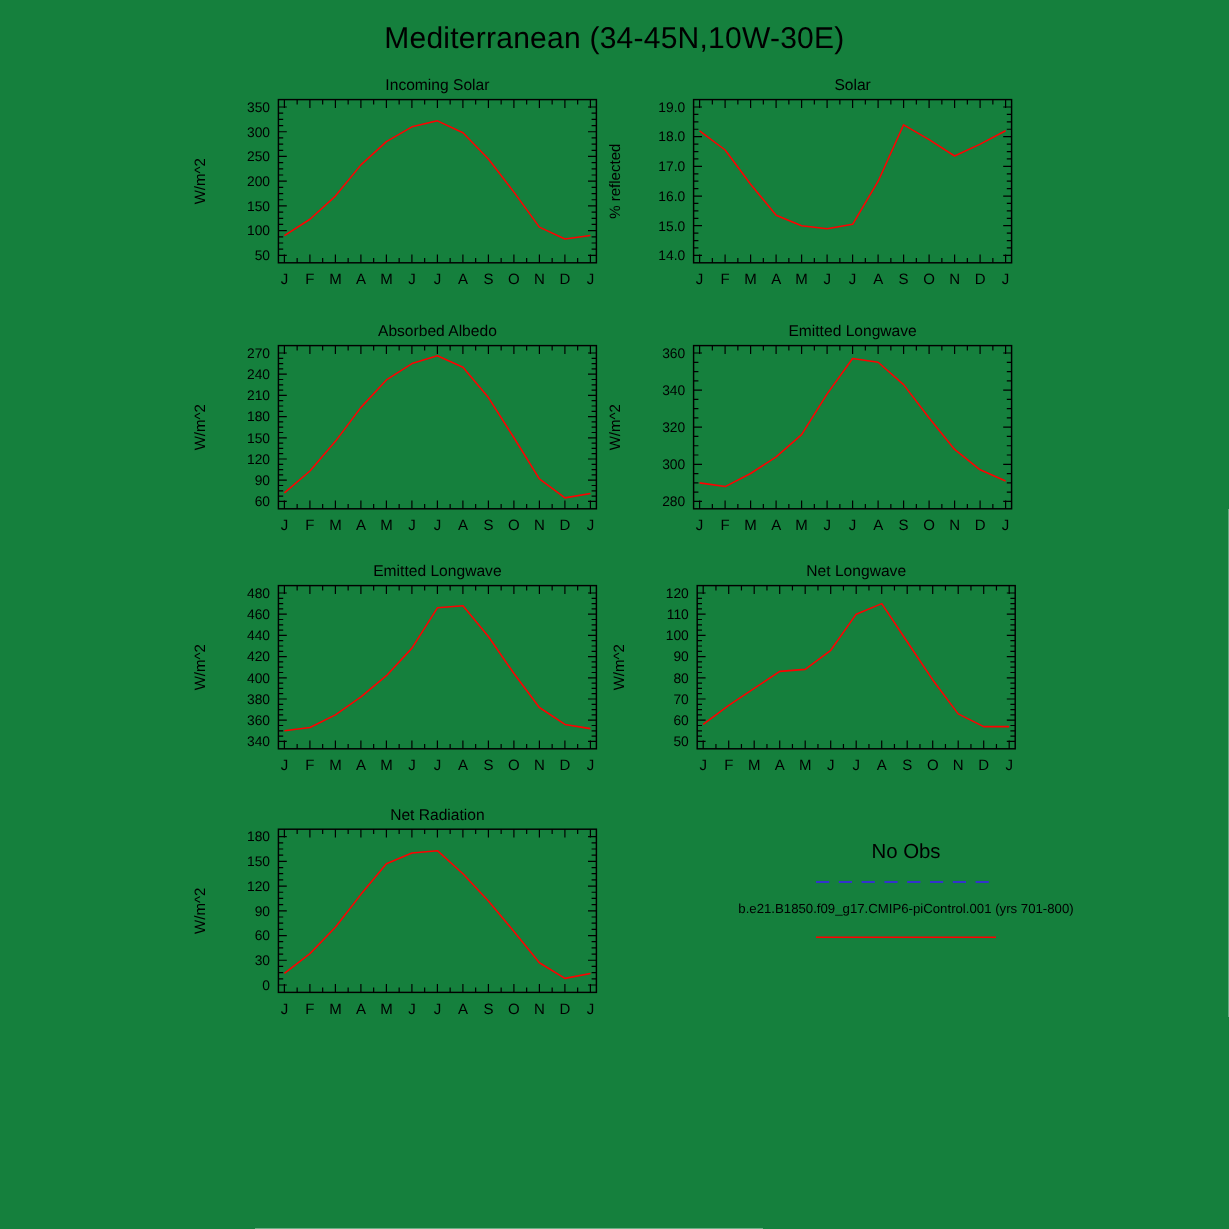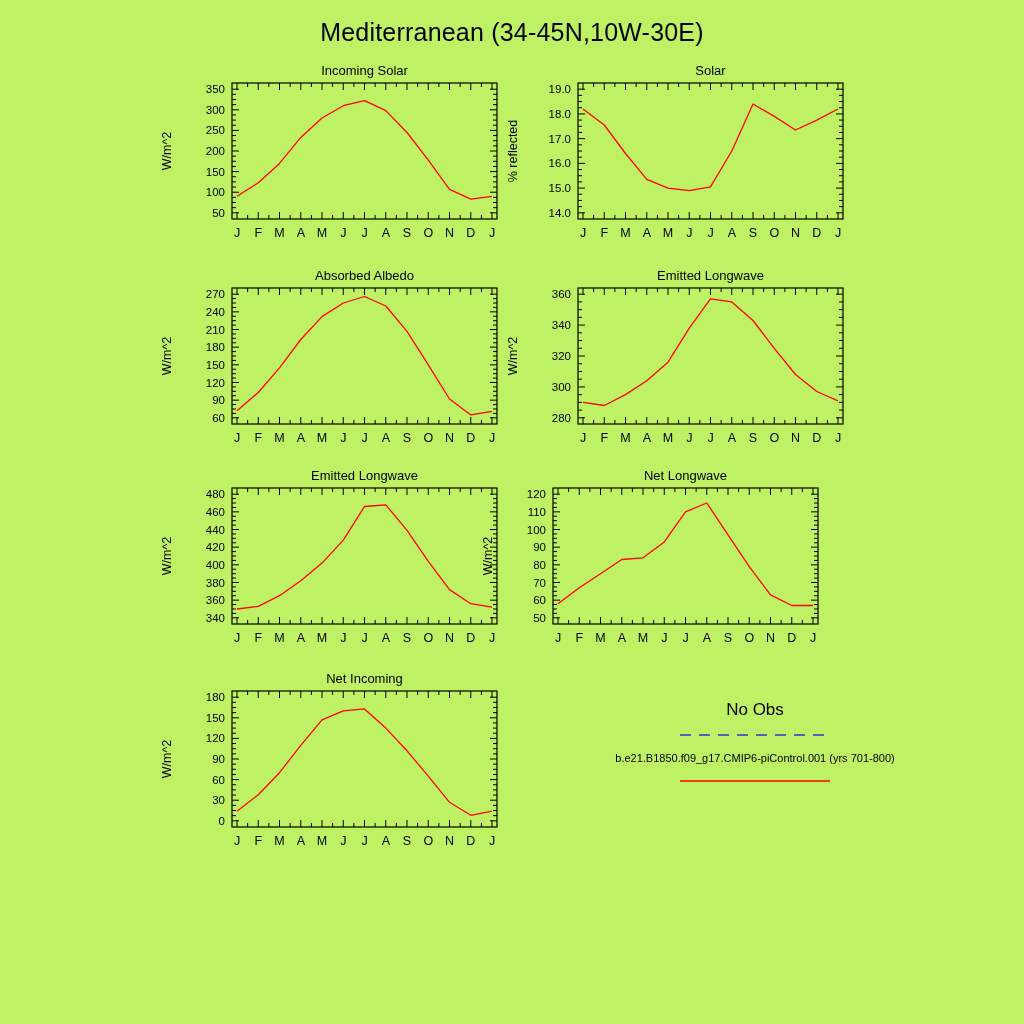--- a/index.html
+++ b/index.html
@@ -1,17 +1,17 @@
 <!DOCTYPE html>
 <html><head>
 <meta charset="utf-8">
 <style>
   html,body{margin:0;padding:0;background:#fff;}
   body{width:1024px;height:1024px;font-family:"Liberation Sans",sans-serif;color:#000;}
-  .page{position:relative;width:1024px;height:1024px;background:#bef264;overflow:hidden;}
+  .page{position:relative;width:1024px;height:1024px;background:#15803d;overflow:hidden;}
   .title{position:absolute;top:18px;left:0;width:100%;text-align:center;
          font-size:25px;font-weight:400;margin:0;letter-spacing:0.2px;}
   .cell{position:absolute;width:350px;margin:0;padding:0;}
   .ctitle{display:block;width:265px;margin:0 0 0 75px;text-align:center;
           font-size:13px;height:18px;line-height:18px;}
   .plot{width:350px;height:172px;}
   svg text{font-family:"Liberation Sans",sans-serif;fill:#000;}
   svg .tick{font-size:11.5px;}
   svg .mon{font-size:12.5px;}
   svg .axis{font-size:12.5px;}
@@ -656,21 +656,21 @@
           <line x1="324.375" y1="3" x2="324.375" y2="7" stroke="#000" stroke-width="1"></line>
           <line x1="324.375" y1="135" x2="324.375" y2="139" stroke="#000" stroke-width="1"></line>
           <line x1="335" y1="3" x2="335" y2="10" stroke="#000" stroke-width="1"></line>
           <line x1="335" y1="132" x2="335" y2="139" stroke="#000" stroke-width="1"></line>
           <text x="335.0" y="157" text-anchor="middle" class="mon">J</text>
           <text transform="translate(14 71) rotate(-90)" text-anchor="middle" class="axis">W/m^2</text>
           <polyline points="80.0,124.0 101.3,121.3 122.5,110.7 143.8,95.7 165.0,78.1 186.3,55.1 207.5,21.5 228.8,19.8 250.0,45.4 271.3,76.3 292.5,104.6 313.8,118.7 335.0,122.2" fill="none" stroke="#ff0000" stroke-width="1.3" stroke-linejoin="round"></polyline>
         </svg></div>
   </figure>
 
-  <figure class="cell" style="left:478px;top:467px">
+  <figure class="cell" style="left:506px;top:467px">
     <figcaption class="ctitle">Net Longwave</figcaption>
     <div class="plot"><svg width="350" height="172" viewBox="0 0 350 172">
           <rect x="75" y="3" width="265" height="136" fill="none" stroke="#000" stroke-width="1.2"></rect>
           <line x1="75" y1="132.8181818181818" x2="82" y2="132.8181818181818" stroke="#000" stroke-width="1"></line>
           <line x1="333" y1="132.8181818181818" x2="340" y2="132.8181818181818" stroke="#000" stroke-width="1"></line>
           <text x="68" y="136.8" text-anchor="end" class="tick">50</text>
           <line x1="75" y1="115.15584415584416" x2="82" y2="115.15584415584416" stroke="#000" stroke-width="1"></line>
           <line x1="333" y1="115.15584415584416" x2="340" y2="115.15584415584416" stroke="#000" stroke-width="1"></line>
           <text x="68" y="119.2" text-anchor="end" class="tick">60</text>
           <line x1="75" y1="97.49350649350649" x2="82" y2="97.49350649350649" stroke="#000" stroke-width="1"></line>
@@ -795,21 +795,21 @@
           <line x1="324.375" y1="135" x2="324.375" y2="139" stroke="#000" stroke-width="1"></line>
           <line x1="335" y1="3" x2="335" y2="10" stroke="#000" stroke-width="1"></line>
           <line x1="335" y1="132" x2="335" y2="139" stroke="#000" stroke-width="1"></line>
           <text x="335.0" y="157" text-anchor="middle" class="mon">J</text>
           <text transform="translate(14 71) rotate(-90)" text-anchor="middle" class="axis">W/m^2</text>
           <polyline points="80.0,118.7 101.3,102.8 122.5,88.7 143.8,74.5 165.0,72.8 186.3,56.9 207.5,26.8 228.8,18.0 250.0,49.8 271.3,81.6 292.5,109.9 313.8,120.5 335.0,120.5" fill="none" stroke="#ff0000" stroke-width="1.3" stroke-linejoin="round"></polyline>
         </svg></div>
   </figure>
 
   <figure class="cell" style="left:157px;top:670px">
-    <figcaption class="ctitle">Net Incoming</figcaption>
+    <figcaption class="ctitle">Net Radiation</figcaption>
     <div class="plot"><svg width="350" height="172" viewBox="0 0 350 172">
           <rect x="75" y="3" width="265" height="136" fill="none" stroke="#000" stroke-width="1.2"></rect>
           <line x1="75" y1="132.8181818181818" x2="82" y2="132.8181818181818" stroke="#000" stroke-width="1"></line>
           <line x1="333" y1="132.8181818181818" x2="340" y2="132.8181818181818" stroke="#000" stroke-width="1"></line>
           <text x="68" y="136.8" text-anchor="end" class="tick">0</text>
           <line x1="75" y1="112.21212121212122" x2="82" y2="112.21212121212122" stroke="#000" stroke-width="1"></line>
           <line x1="333" y1="112.21212121212122" x2="340" y2="112.21212121212122" stroke="#000" stroke-width="1"></line>
           <text x="68" y="116.2" text-anchor="end" class="tick">30</text>
           <line x1="75" y1="91.6060606060606" x2="82" y2="91.6060606060606" stroke="#000" stroke-width="1"></line>
           <line x1="333" y1="91.6060606060606" x2="340" y2="91.6060606060606" stroke="#000" stroke-width="1"></line>

